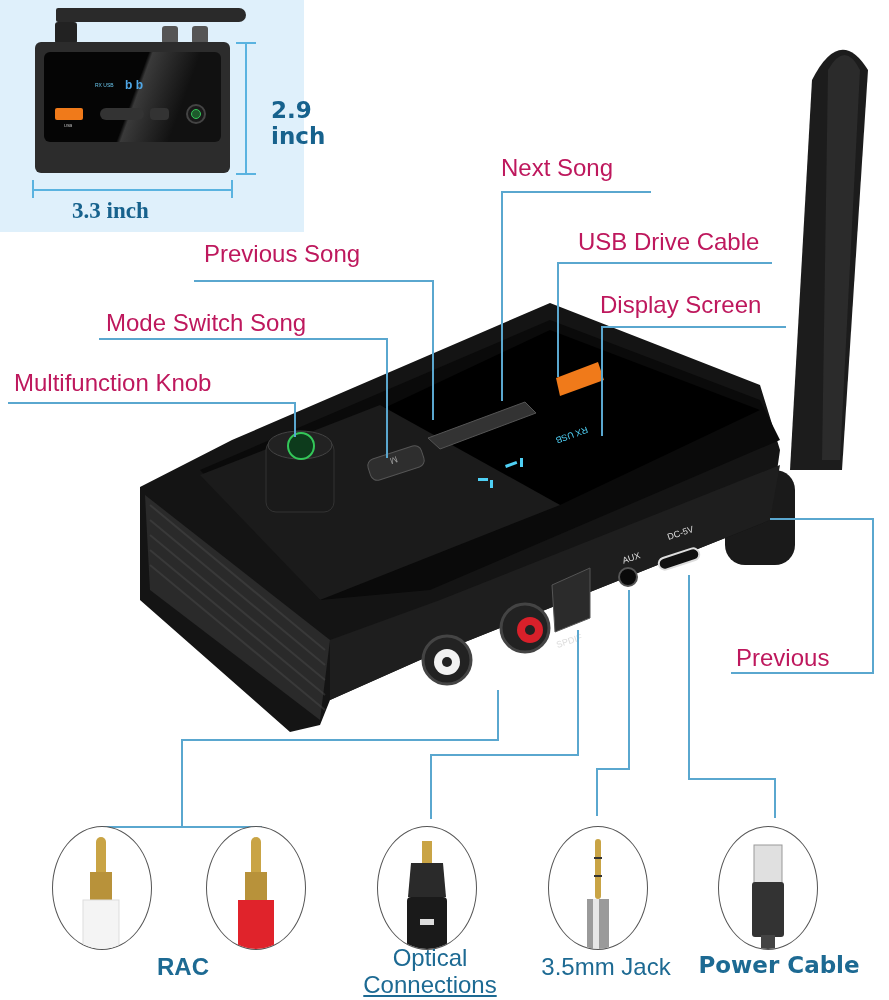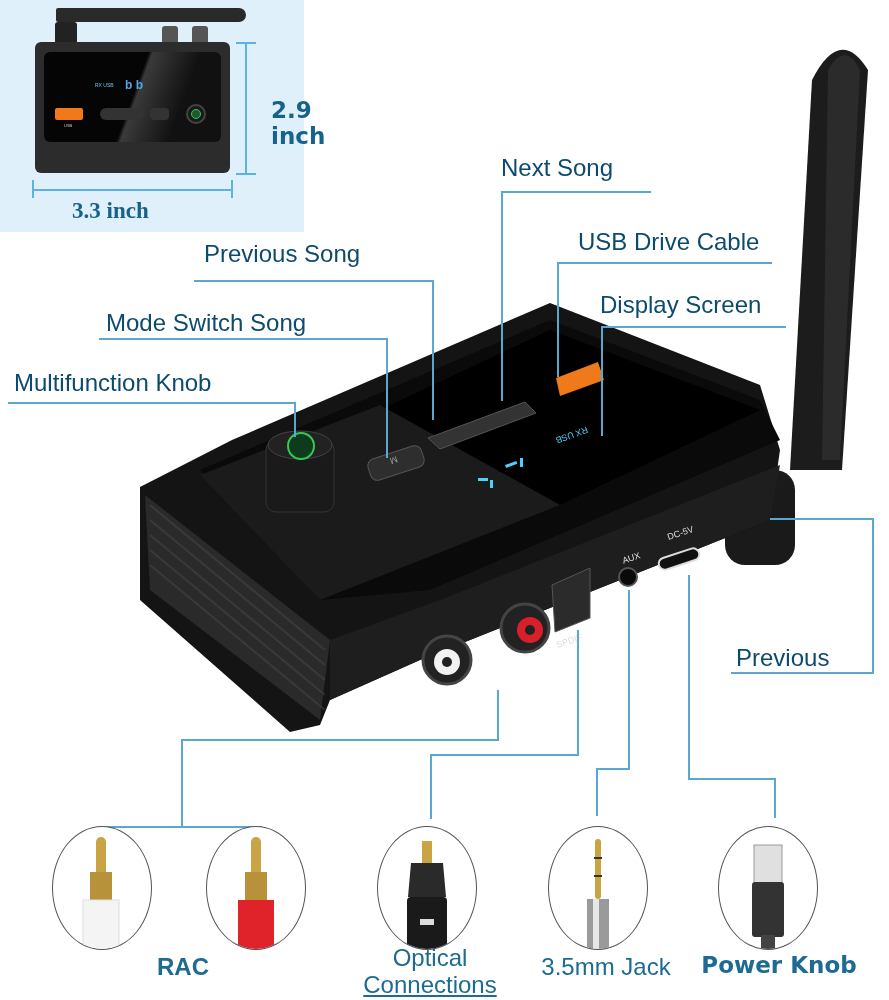--- a/index.html
+++ b/index.html
@@ -1,18 +1,18 @@
 <!DOCTYPE html>
 <html><head>
 <meta charset="utf-8">
 <style>
   html,body{margin:0;padding:0;}
   body{width:889px;height:1000px;position:relative;background:#ffffff;overflow:hidden;font-family:"Liberation Sans",sans-serif;}
   .abs{position:absolute;}
-  .label{position:absolute;color:#0c4a6e;font-size:24px;white-space:nowrap;line-height:1;}
+  .label{position:absolute;color:#be185d;font-size:24px;white-space:nowrap;line-height:1;}
   .line{position:absolute;background:#5aa7cf;}
   .hline{height:2px;}
   .vline{width:2px;}
   .dim-box{position:absolute;left:0;top:0;width:304px;height:232px;background:#dff0fb;}
   .dim-text{position:absolute;color:#17628d;font-weight:bold;font-size:23px;font-family:"DejaVu Sans",sans-serif;}
   .circle{position:absolute;width:98px;height:122px;border:1px solid #555;border-radius:50%;background:#fff;overflow:hidden;}
   .bottom-label{position:absolute;color:#1d6a93;font-size:24px;text-align:center;line-height:1.05;}
   .bold-label{font-weight:bold;font-family:"DejaVu Sans",sans-serif;font-size:23px;}
 </style>
 </head>
@@ -198,13 +198,13 @@
     <rect x="35" y="18" width="28" height="40" fill="#e0e0e0" stroke="#999"></rect>
     <rect x="33" y="55" width="32" height="55" rx="3" fill="#333"></rect>
     <rect x="42" y="108" width="14" height="14" fill="#444"></rect>
   </svg>
 </div>
 
 <div class="bottom-label" style="left:148px;top:954px;width:70px;font-weight:bold;">RAC</div>
 <div class="bottom-label" style="left:360px;top:945px;width:140px;">Optical</div>
 <div class="bottom-label" style="left:350px;top:972px;width:160px;text-decoration:underline;">Connections</div>
 <div class="bottom-label" style="left:526px;top:954px;width:160px;">3.5mm Jack</div>
-<div class="bottom-label bold-label" style="left:689px;top:953px;width:180px;">Power Knob</div>
+<div class="bottom-label bold-label" style="left:689px;top:953px;width:180px;">Power Cable</div>
 
 </body></html>

